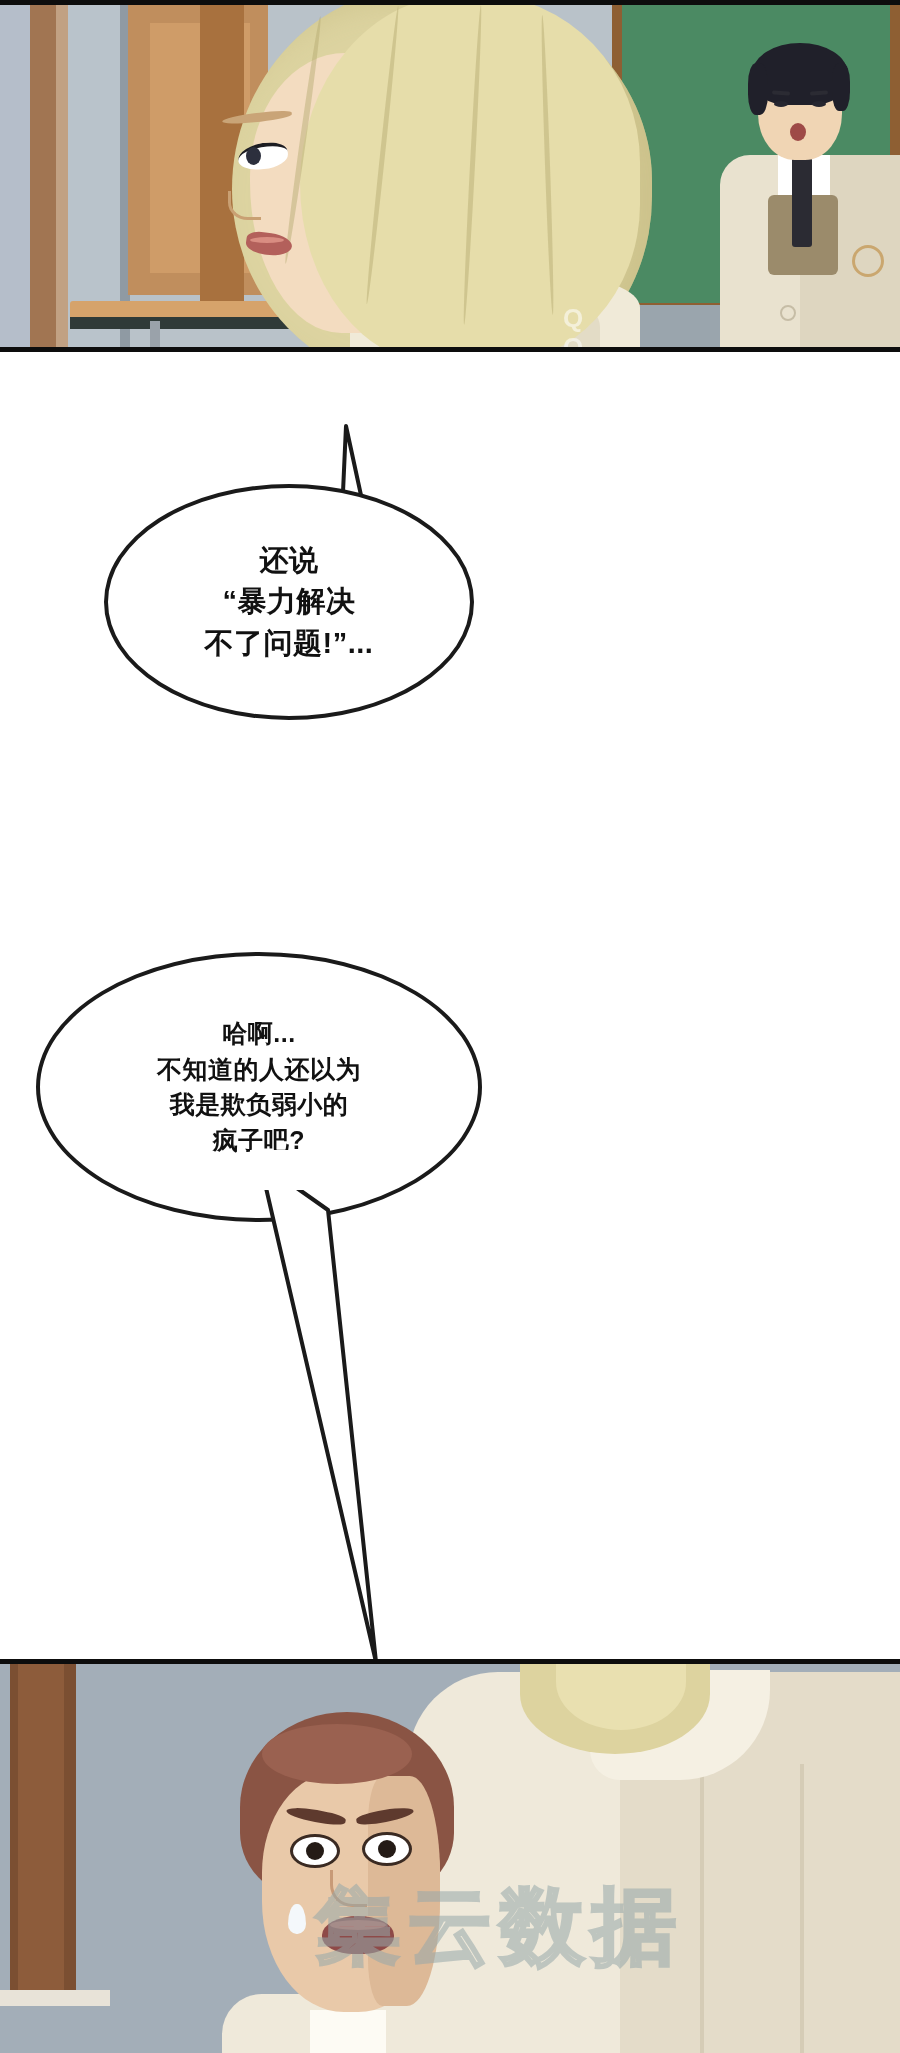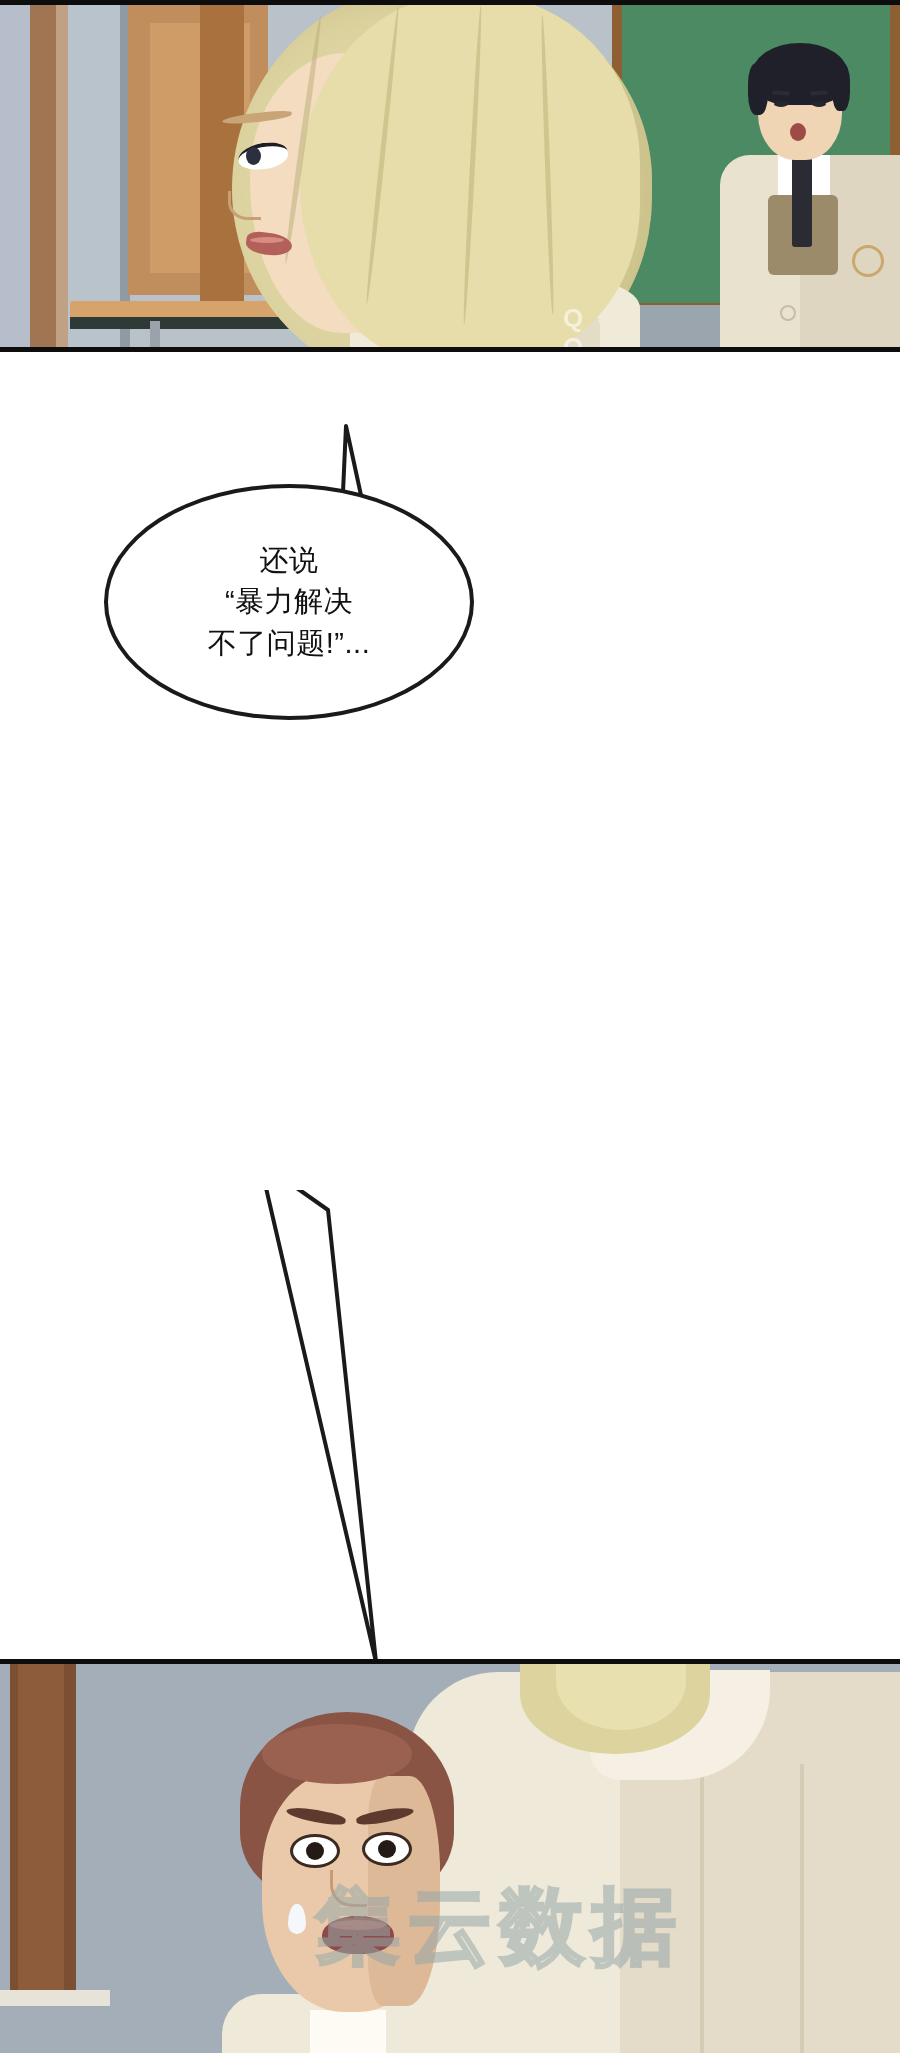--- a/index.html
+++ b/index.html
@@ -149,21 +149,21 @@
     border: 4px solid #1a1a1a;
     border-radius: 50%;
     display: flex;
     align-items: center;
     justify-content: center;
     box-sizing: border-box;
   }
   .bubble-text {
     text-align: center;
     color: #111111;
-    font-weight: 400;
+    font-weight: 700;
     line-height: 1.42;
     letter-spacing: 0.5px;
     white-space: pre-line;
     padding: 0 18px;
   }
   #bubble-1 {
     left: 104px; top: 484px; width: 370px; height: 236px;
   }
   #bubble-1 .bubble-text { font-size: 29px; }
   #bubble-2 {
@@ -361,20 +361,26 @@
   <svg class="tail-svg" id="tail-1" width="180" height="140" viewBox="0 0 180 140">
     <path d="M40 138 L46 6 L72 126 Z" fill="#ffffff" stroke="#1a1a1a" stroke-width="4" stroke-linejoin="round"></path>
     <rect x="30" y="112" width="60" height="30" fill="#ffffff"></rect>
   </svg>
   <div class="bubble" id="bubble-1">
     <div class="bubble-text">还说
 “暴力解决
 不了问题!”...</div>
   </div>
 
+  <div class="bubble" id="bubble-2">
+    <div class="bubble-text">哈啊...
+不知道的人还以为
+我是欺负弱小的
+疯子吧?</div>
+  </div>
   <svg class="tail-svg" id="tail-2" width="200" height="520" viewBox="0 0 200 520">
     <path d="M10 12 L126 512 L78 60 Z" fill="#ffffff" stroke="#1a1a1a" stroke-width="4" stroke-linejoin="round"></path>
     <rect x="0" y="0" width="90" height="40" fill="#ffffff"></rect>
   </svg>
 
   <div class="panel panel-bottom" id="panel-bottom">
     <div class="b-wall"></div>
     <div class="b-doorFrame"></div>
     <div class="b-doorFrame2"></div>
     <div class="b-doorBase"></div>

